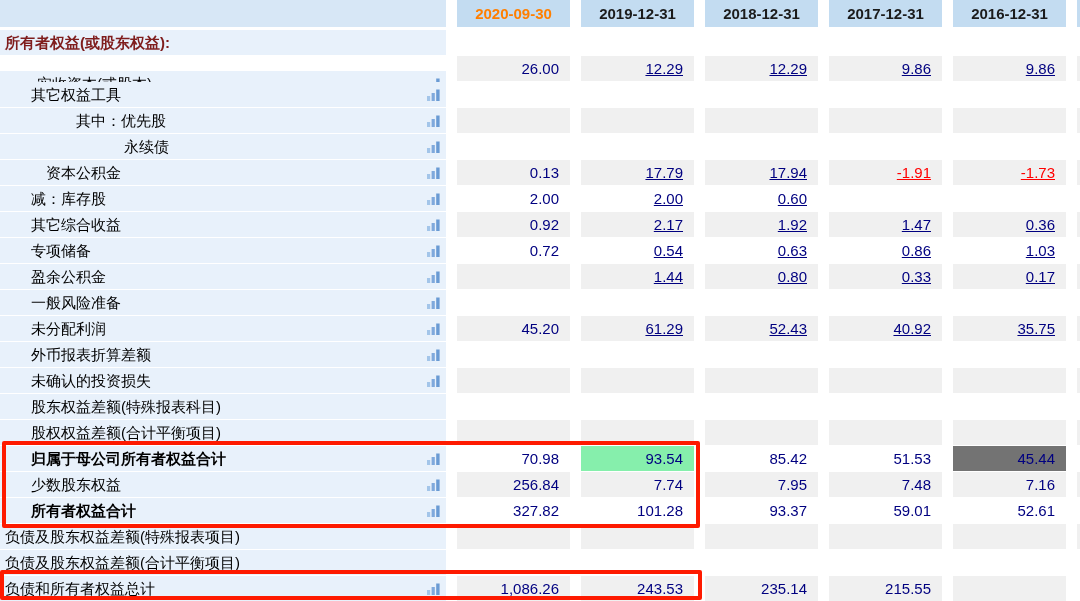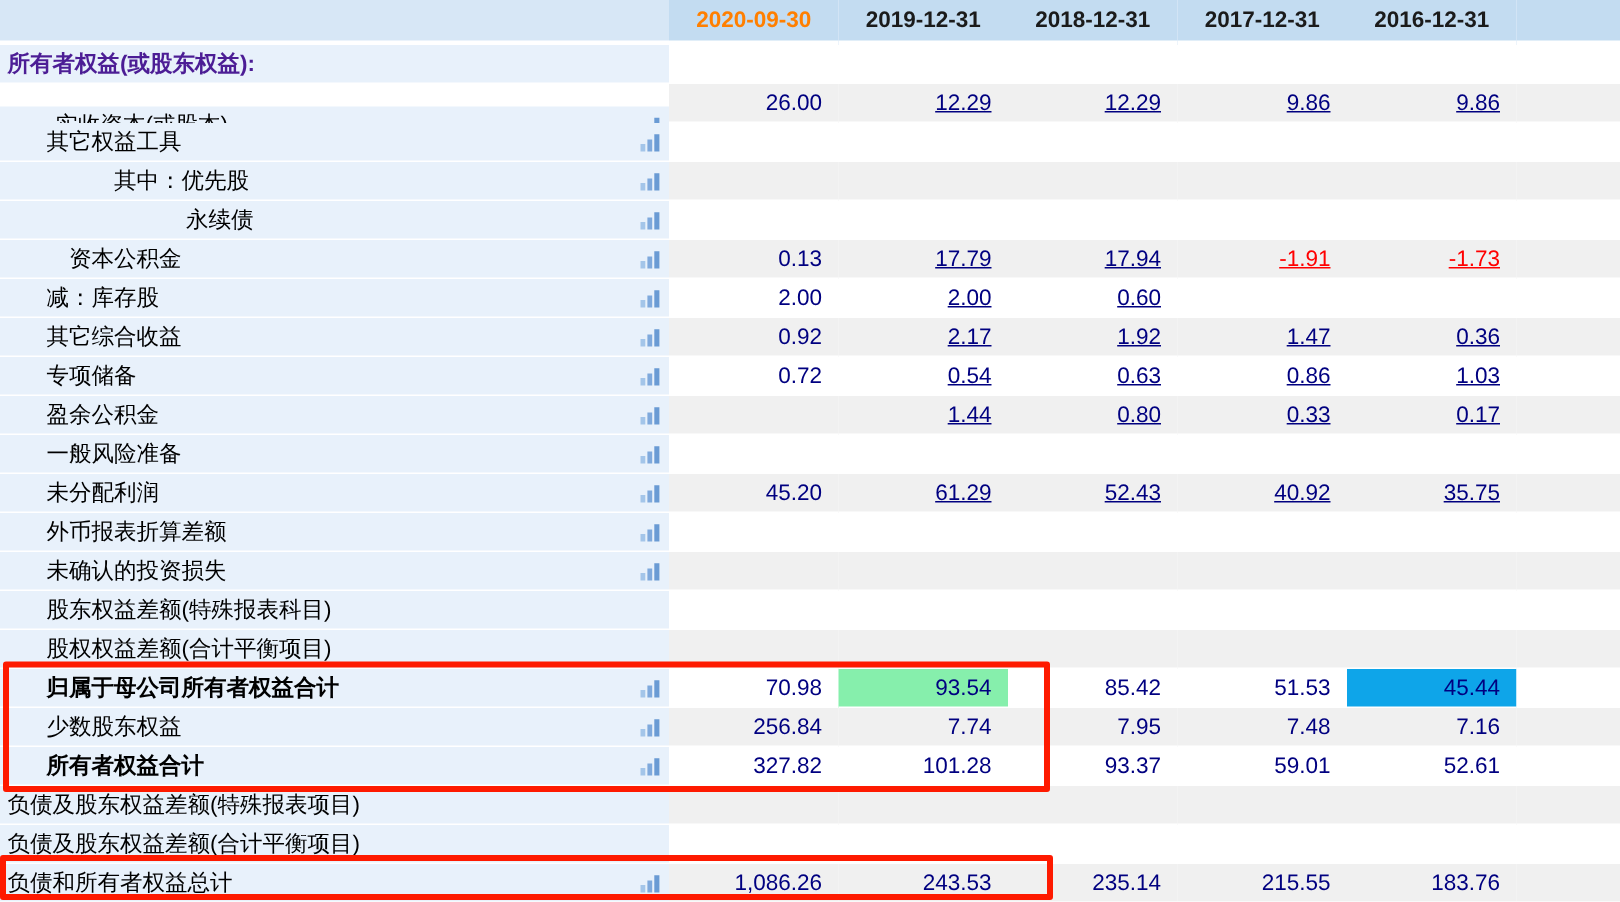--- a/index.html
+++ b/index.html
@@ -4,21 +4,21 @@
 <style>
   html,body{margin:0;padding:0;background:#ffffff;}
   body{
     width:1080px;height:601px;overflow:hidden;position:relative;
     font-family:"Liberation Sans","DejaVu Sans",sans-serif;
   }
   .screen{position:relative;width:1080px;height:601px;background:#fff;}
   .grid{
     display:grid;
     grid-template-columns:446px 113px 113px 113px 113px 113px 1fr;
-    column-gap:0;
+    column-gap:11px;
   }
   
   .header-row{height:30px;}
   .header-cell{
     box-sizing:border-box;height:30px;
     display:flex;align-items:center;justify-content:center;
     font-size:15px;font-weight:700;color:#1b1b1b;
     border-bottom:3px solid #fff;
   }
   
@@ -53,21 +53,21 @@
       <div class="header-cell" style="background: rgb(195, 220, 241); color: rgb(255, 127, 0);">2020-09-30</div>
       <div class="header-cell" style="background: rgb(195, 220, 241);">2019-12-31</div>
       <div class="header-cell" style="background: rgb(195, 220, 241);">2018-12-31</div>
       <div class="header-cell" style="background: rgb(195, 220, 241);">2017-12-31</div>
       <div class="header-cell" style="background: rgb(195, 220, 241);">2016-12-31</div>
       <div class="header-cell" style="background: rgb(195, 220, 241);"></div>
     </div>
   <div id="rows-container">
       <div class="grid row bold">
         <div class="cell label-cell" style="background: rgb(232, 241, 251); padding-left: 5px;">
-          <span class="label-text" style="color: #4c1d95;">所有者权益(或股东权益):</span>
+          <span class="label-text" style="color: #7f1d1d;">所有者权益(或股东权益):</span>
         </div>
         <div class="cell vcell" style="background: rgb(255, 255, 255);"></div>
         <div class="cell vcell" style="background: rgb(255, 255, 255);"></div>
         <div class="cell vcell" style="background: rgb(255, 255, 255);"></div>
         <div class="cell vcell" style="background: rgb(255, 255, 255);"></div>
         <div class="cell vcell" style="background: rgb(255, 255, 255);"></div>
         <div class="cell" style="background: rgb(255, 255, 255);"></div>
       </div>
       <div class="grid row">
         <div class="cell label-cell" style="background: rgb(232, 241, 251); padding-left: 37px; margin-top: 15px;">
@@ -377,21 +377,21 @@
         </div>
         <div class="cell vcell" style="background: #86efac;">
           <span style="color: rgb(0, 0, 128);">93.54</span>
         </div>
         <div class="cell vcell" style="background: rgb(255, 255, 255);">
           <span style="color: rgb(0, 0, 128);">85.42</span>
         </div>
         <div class="cell vcell" style="background: rgb(255, 255, 255);">
           <span style="color: rgb(0, 0, 128);">51.53</span>
         </div>
-        <div class="cell vcell" style="background: #0ea5e9;">
+        <div class="cell vcell" style="background: #737373;">
           <span style="color: rgb(0, 0, 128);">45.44</span>
         </div>
         <div class="cell" style="background: rgb(255, 255, 255);"></div>
       </div>
       <div class="grid row">
         <div class="cell label-cell" style="background: rgb(232, 241, 251); padding-left: 31px;">
           <span class="label-text" style="color: rgb(0, 0, 0);">少数股东权益</span>
           <span class="chart-icon"><svg width="15" height="14" viewBox="0 0 15 14">
               <rect x="1" y="8" width="3.2" height="5" fill="#a3c5e9"></rect>
               <rect x="5.6" y="5" width="3.2" height="8" fill="#7fa9dc"></rect>
@@ -476,23 +476,20 @@
           <span style="color: rgb(0, 0, 128);">1,086.26</span>
         </div>
         <div class="cell vcell" style="background: rgb(240, 240, 240);">
           <span style="color: rgb(0, 0, 128);">243.53</span>
         </div>
         <div class="cell vcell" style="background: rgb(240, 240, 240);">
           <span style="color: rgb(0, 0, 128);">235.14</span>
         </div>
         <div class="cell vcell" style="background: rgb(240, 240, 240);">
           <span style="color: rgb(0, 0, 128);">215.55</span>
-        </div>
-        <div class="cell vcell" style="background: rgb(240, 240, 240);">
-          <span style="color: rgb(0, 0, 128);">183.76</span>
         </div>
         <div class="cell" style="background: rgb(240, 240, 240);"></div>
       </div>
     </div>
   <div id="boxes-layer">
       <div class="redbox" style="left: 2px; top: 441px; width: 690px; height: 79px; border-width: 4px; border-color: rgb(254, 26, 0);"></div>
       <div class="redbox" style="left: 0px; top: 570px; width: 694px; height: 22px; border-width: 4px; border-color: rgb(254, 26, 0);"></div>
     </div>
 </div>
 

